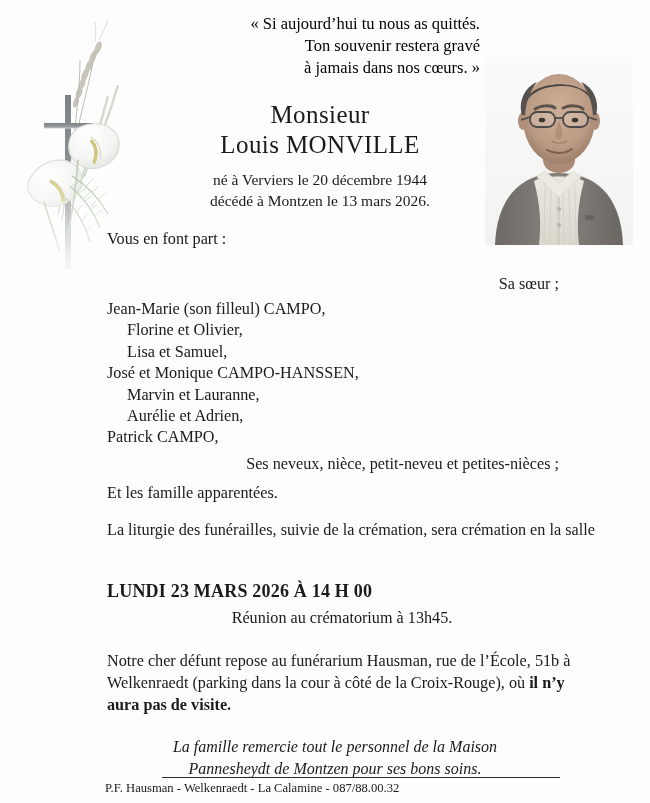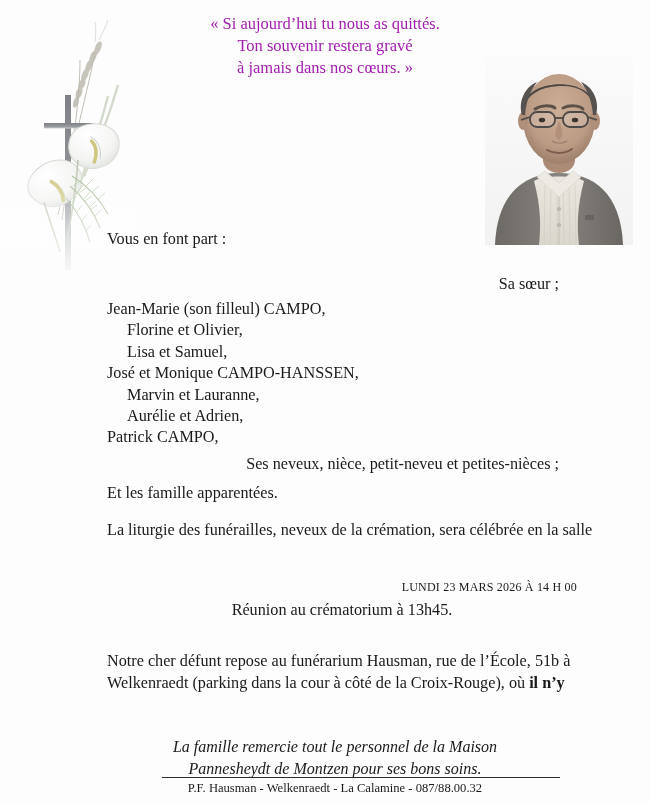--- a/index.html
+++ b/index.html
@@ -40,24 +40,24 @@
   #content {
     position: absolute;
     left: 0; top: 0;
     width: 650px; height: 803px;
   }
 
   .quote {
     position: absolute;
     left: 170px; top: 13px;
     width: 310px;
-    text-align: center;
+    text-align: right;
     font-size: 16.5px;
     line-height: 1.34;
-    color: #a21caf;
+    color: #000000;
   }
   .quote div { white-space: nowrap; }
 
   .deceased {
     position: absolute;
     left: 150px; top: 100px;
     width: 340px;
     text-align: center;
   }
   .mister {
@@ -86,23 +86,23 @@
   }
 
   .line { white-space: nowrap; }
   .indent1 { padding-left: 20px; }
   .right-note { text-align: right; padding-right: 18px; }
   b, .bold { font-weight: bold; }
 
   .para { font-size: 16.2px; line-height: 1.36; }
 
   .big-date {
-    font-size: 12px;
-    font-weight: normal;
-    text-align: right;
+    font-size: 18px;
+    font-weight: bold;
+    text-align: left;
     letter-spacing: .2px;
   }
   .reunion {
     font-size: 16.2px;
     text-align: center;
   }
 
   .thanks {
     position: absolute;
     left: 105px; top: 736px;
@@ -115,21 +115,20 @@
   #footer-rule {
     position: absolute;
     left: 162px; top: 777px;
     width: 398px; height: 1px;
     background: #2a2a2a;
   }
   .imprint {
     position: absolute;
     left: 105px; top: 781px;
     width: 460px;
-    text-align: center;
     font-size: 12.6px;
     color: #1a1a1a;
   }
 </style>
 </head>
 <body>
 
 <div id="card">
 
   <div id="decor">
@@ -291,20 +290,26 @@
   </div>
 
   <div id="content">
 
     <div class="quote">
       <div>« Si aujourd’hui tu nous as quittés.</div>
       <div>Ton souvenir restera gravé</div>
       <div>à jamais dans nos cœurs. »</div>
     </div>
 
+    <div class="deceased">
+      <div class="mister">Monsieur</div>
+      <div class="fullname">Louis MONVILLE</div>
+      <div class="born">né à Verviers le 20 décembre 1944</div>
+      <div class="died">décédé à Montzen le 13 mars 2026.</div>
+    </div>
 
     <div class="body-block" style="top:229px;">
       <div class="line">Vous en font part :</div>
     </div>
 
     <div class="body-block" style="top:274px;">
       <div class="right-note">Sa sœur ;</div>
     </div>
 
     <div class="body-block" style="top:299px;">
@@ -319,31 +324,32 @@
 
     <div class="body-block" style="top:454px;">
       <div class="right-note">Ses neveux, nièce, petit-neveu et petites-nièces ;</div>
     </div>
 
     <div class="body-block" style="top:483px;">
       <div class="line">Et les famille apparentées.</div>
     </div>
 
     <div class="body-block para" style="top:519px;">
-      <div class="line">La liturgie des funérailles, neveux de la crémation, sera célébrée en la salle</div>
+      <div class="line">La liturgie des funérailles, suivie de la crémation, sera crémation en la salle</div>
     </div>
 
     <div class="body-block" style="top:580px;">
       <div class="big-date">LUNDI 23 MARS 2026 À 14 H 00</div>
       <div class="reunion" style="margin-top:4px;">Réunion au crématorium à 13h45.</div>
     </div>
 
     <div class="body-block para" style="top:650px;">
       <div class="line">Notre cher défunt repose au funérarium Hausman, rue de l’École, 51b à</div>
       <div class="line"><span>Welkenraedt (parking dans la cour à côté de la Croix-Rouge), où </span><b>il n’y</b></div>
+      <div class="line bold">aura pas de visite.</div>
     </div>
 
     <div class="thanks">
       <div>La famille remercie tout le personnel de la Maison</div>
       <div>Pannesheydt de Montzen pour ses bons soins.</div>
     </div>
 
     <div id="footer-rule"></div>
 
     <div class="imprint">P.F. Hausman - Welkenraedt - La Calamine - 087/88.00.32</div>

